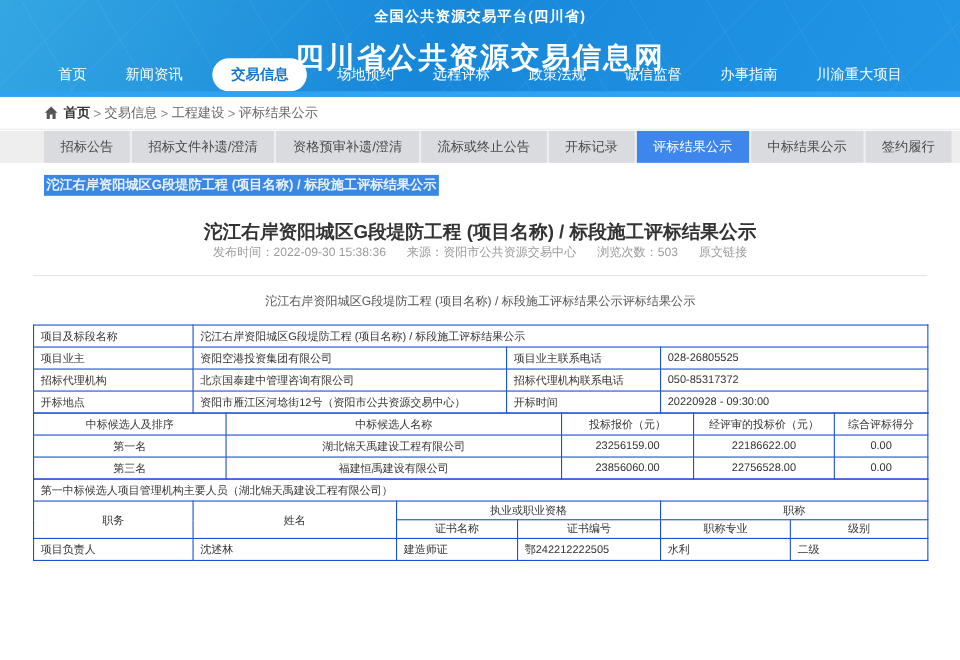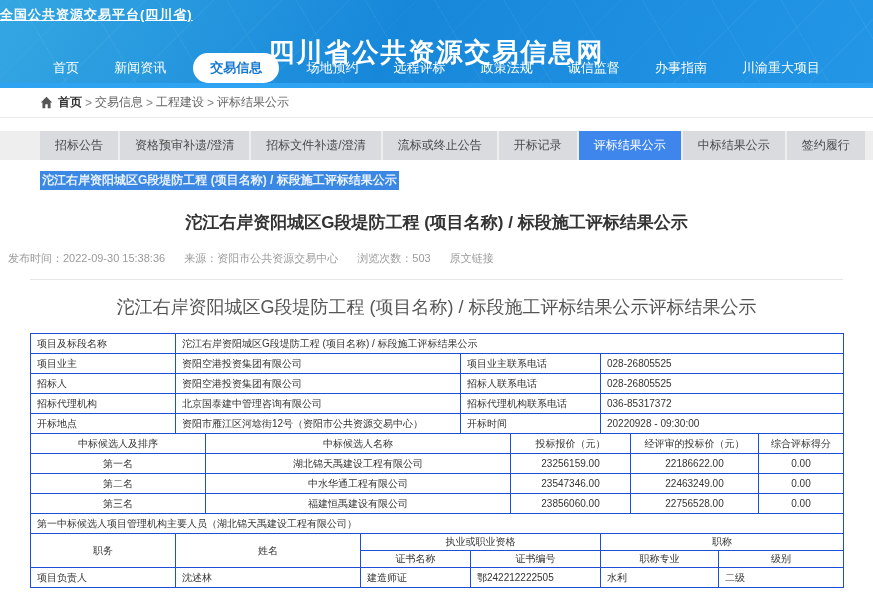--- a/index.html
+++ b/index.html
@@ -7,53 +7,53 @@
     font-family:"Liberation Sans","DejaVu Sans",sans-serif; }
 
   
   .site-header { position:relative; height:88px;
     background:linear-gradient(115deg,#34a7e2 0%,#1787da 45%,#2396e6 100%); }
   .site-header::before { content:""; position:absolute; inset:0;
     background:
       repeating-linear-gradient(60deg, rgba(255,255,255,0.05) 0 1px, transparent 1px 60px),
       repeating-linear-gradient(-45deg, rgba(255,255,255,0.04) 0 1px, transparent 1px 48px);
     pointer-events:none; }
-  .platform-title { padding-top:6px; color:#fff; font-size:13px; font-weight:bold; letter-spacing:1px; position:relative;text-decoration:underline; }
+  .platform-title { padding-top:6px; text-align:center; color:#fff; font-size:13px; font-weight:bold; letter-spacing:1px; position:relative; }
   .site-title { text-align:center; color:#fff; font-size:26px; font-weight:bold; letter-spacing:2px; margin-top:11px; position:relative; }
   .main-nav { position:absolute; left:0; right:0; bottom:5px; display:flex;
     justify-content:space-between; align-items:center; padding:0 45px; }
   .nav-item { color:#fff; font-size:13px; padding:5px 8px; cursor:pointer; white-space:nowrap; }
   .nav-item.active { background:#fff; color:#1577d2; font-weight:bold; border-radius:15px; padding:6px 17px; }
   .header-strip { position:absolute; left:0; right:0; bottom:0; height:5px; background:#2ea3f2; }
 
   
   .breadcrumb { height:30px; display:flex; align-items:center; padding-left:40px;
     border-bottom:1px solid #eaeaea; font-size:12px; color:#666; background:#fff; }
   .breadcrumb .home-icon { width:13px; height:13px; margin-right:5px; }
   .crumb-first { font-weight:bold; color:#333; cursor:pointer; }
   .crumb { cursor:pointer; }
   .crumb-sep { margin:0 3px; color:#888; }
 
   
-  .tab-bar { background:#eeeeef; height:29px; display:flex; align-items:flex-start; padding-left:40px; margin-top:13px; }
+  .tab-bar { background:#eeeeef; height:29px; display:flex; align-items:flex-start; padding-left:40px; margin-top:1px; }
   .tab { background:#d9dbdf; color:#4a4a4a; font-size:12px; line-height:29px; padding:0 15px;
     margin-right:2px; cursor:pointer; white-space:nowrap; }
   .tab.active { background:#3e86ec; color:#fff; }
 
   
   .selection-line { margin:11px 0 0 40px; display:inline-block; background:#3a87e4;
     color:#e8f2ff; font-size:12px; font-weight:bold; padding:1px 2px; cursor:pointer; }
 
   
   .article-title { text-align:center; font-size:17px; font-weight:bold; color:#333; margin-top:21px; }
-  .article-meta { text-align:left; font-size:11px; color:#9b9b9b; margin-top:17px; }
+  .article-meta { text-align:center; font-size:11px; color:#9b9b9b; margin-top:0; }
   .article-meta span { margin:0 8px; }
   .article-meta .orig-link { cursor:pointer; }
   .divider { border-top:1px solid #e6e6e6; margin:13px 30px 0 30px; }
-  .article-subtitle { text-align:center; font-size:18px; color:#555; margin-top:15px; }
+  .article-subtitle { text-align:center; font-size:11px; color:#555; margin-top:15px; }
 
   
   .tbl-wrap { margin:14px 30px 0 30px; }
   table { border-collapse:collapse; table-layout:fixed; width:813px; }
   table + table { margin-top:-1px; }
   td { border:1px solid #1d4ed8; font-size:10px; color:#333; padding:2px 6px; height:20px;
     overflow:hidden; white-space:nowrap; }
   td.ctr { text-align:center;margin-left:26px; }
   td.hdr { text-align:center; }
   .tight td { padding-top:1px; padding-bottom:1px; height:16px; }
@@ -86,22 +86,22 @@
   <span class="crumb-sep">&gt;</span>
   <span class="crumb">交易信息</span>
   <span class="crumb-sep">&gt;</span>
   <span class="crumb">工程建设</span>
   <span class="crumb-sep">&gt;</span>
   <span class="crumb">评标结果公示</span>
 </div>
 
 <div class="tab-bar">
   <span class="tab">招标公告</span>
+  <span class="tab">招标文件补遗/澄清</span>
   <span class="tab">资格预审补遗/澄清</span>
-  <span class="tab">招标文件补遗/澄清</span>
   <span class="tab">流标或终止公告</span>
   <span class="tab">开标记录</span>
   <span class="tab active">评标结果公示</span>
   <span class="tab">中标结果公示</span>
   <span class="tab">签约履行</span>
 </div>
 
 <div>
   <span class="selection-line">沱江右岸资阳城区G段堤防工程 (项目名称) / 标段施工评标结果公示</span>
 </div>
@@ -130,30 +130,24 @@
       <td>项目及标段名称</td>
       <td colspan="3">沱江右岸资阳城区G段堤防工程 (项目名称) / 标段施工评标结果公示</td>
     </tr>
     <tr>
       <td>项目业主</td>
       <td>资阳空港投资集团有限公司</td>
       <td>项目业主联系电话</td>
       <td>028-26805525</td>
     </tr>
     <tr>
-      <td>招标人</td>
-      <td>资阳空港投资集团有限公司</td>
-      <td>招标人联系电话</td>
-      <td>028-26805525</td>
-    </tr>
-    <tr>
       <td>招标代理机构</td>
       <td>北京国泰建中管理咨询有限公司</td>
       <td>招标代理机构联系电话</td>
-      <td>036-85317372</td>
+      <td>050-85317372</td>
     </tr>
     <tr>
       <td>开标地点</td>
       <td>资阳市雁江区河埝街12号（资阳市公共资源交易中心）</td>
       <td>开标时间</td>
       <td>20220928 - 09:30:00</td>
     </tr>
   </tbody>
     </table>
 
@@ -174,27 +168,20 @@
       <td class="hdr">综合评标得分</td>
     </tr>
     <tr>
       <td class="ctr">第一名</td>
       <td class="ctr">湖北锦天禹建设工程有限公司</td>
       <td class="ctr">23256159.00</td>
       <td class="ctr">22186622.00</td>
       <td class="ctr">0.00</td>
     </tr>
     <tr>
-      <td class="ctr">第二名</td>
-      <td class="ctr">中水华通工程有限公司</td>
-      <td class="ctr">23547346.00</td>
-      <td class="ctr">22463249.00</td>
-      <td class="ctr">0.00</td>
-    </tr>
-    <tr>
       <td class="ctr">第三名</td>
       <td class="ctr">福建恒禹建设有限公司</td>
       <td class="ctr">23856060.00</td>
       <td class="ctr">22756528.00</td>
       <td class="ctr">0.00</td>
     </tr>
   </tbody>
     </table>
 
   <table>

